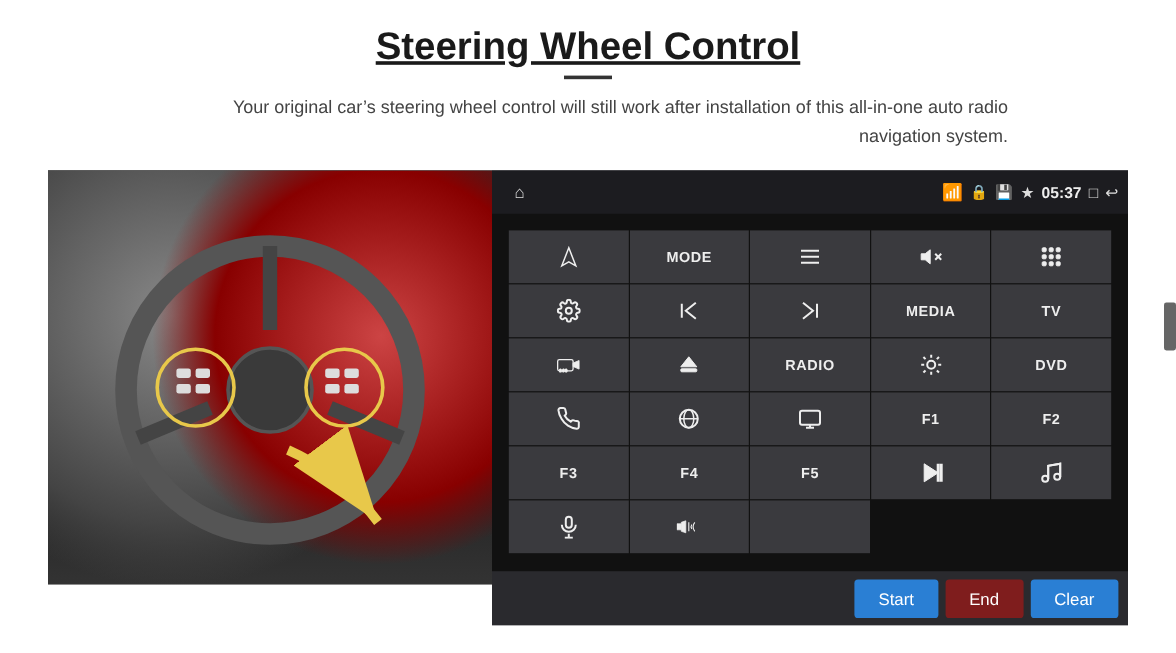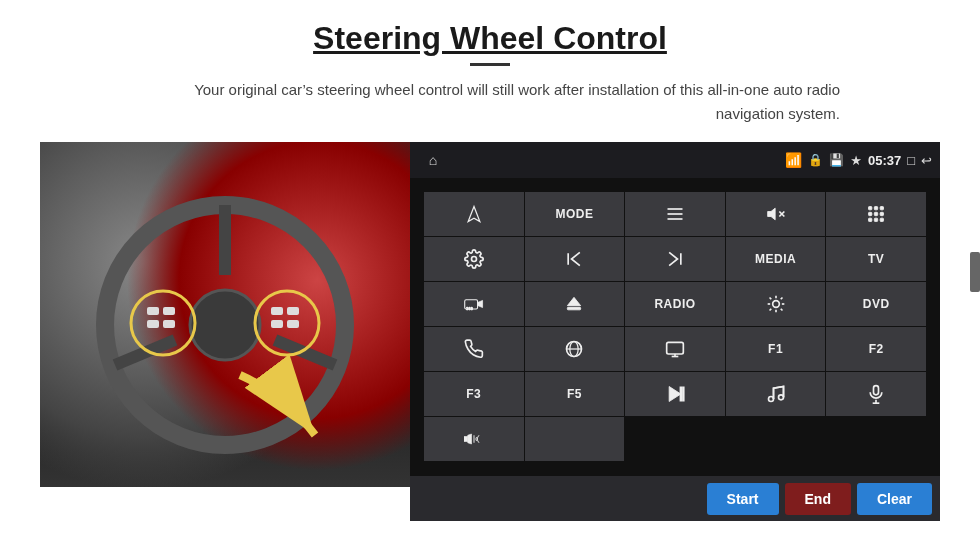--- a/index.html
+++ b/index.html
@@ -162,21 +162,21 @@
       padding: 0 8px;
       gap: 6px;
       border-top: 1px solid #111;
     }
 
     .action-btn {
       padding: 8px 20px;
       border: none;
       border-radius: 3px;
       font-size: 14px;
-      font-weight: bold;
+      font-weight: normal;
       cursor: pointer;
       color: #fff;
     }
 
     .btn-start { background: #2a7fd4; }
     .btn-end { background: #7f1d1d; }
     .btn-clear { background: #2a7fd4; }
 
     
     .dashboard-bg {
@@ -370,20 +370,21 @@
           <svg viewBox="0 0 24 24">
               <rect x="2" y="4" width="20" height="14" rx="2" fill="none" stroke-width="2"></rect>
               <line x1="8" y1="21" x2="16" y2="21" stroke-width="2"></line>
               <line x1="12" y1="18" x2="12" y2="21" stroke-width="2"></line>
             </svg>
         </button>
         <button class="ctrl-btn">F1</button>
 
         <button class="ctrl-btn">F2</button>
         <button class="ctrl-btn">F3</button>
+        <button class="ctrl-btn">F4</button>
         <button class="ctrl-btn">F5</button>
         <button class="ctrl-btn">
           <svg viewBox="0 0 24 24">
               <polygon points="5,3 19,12 5,21" fill="#eee"></polygon>
               <line x1="19" y1="3" x2="19" y2="21" stroke-width="3"></line>
               <line x1="22" y1="3" x2="22" y2="21" stroke-width="3"></line>
             </svg>
         </button>
 
         <button class="ctrl-btn">

